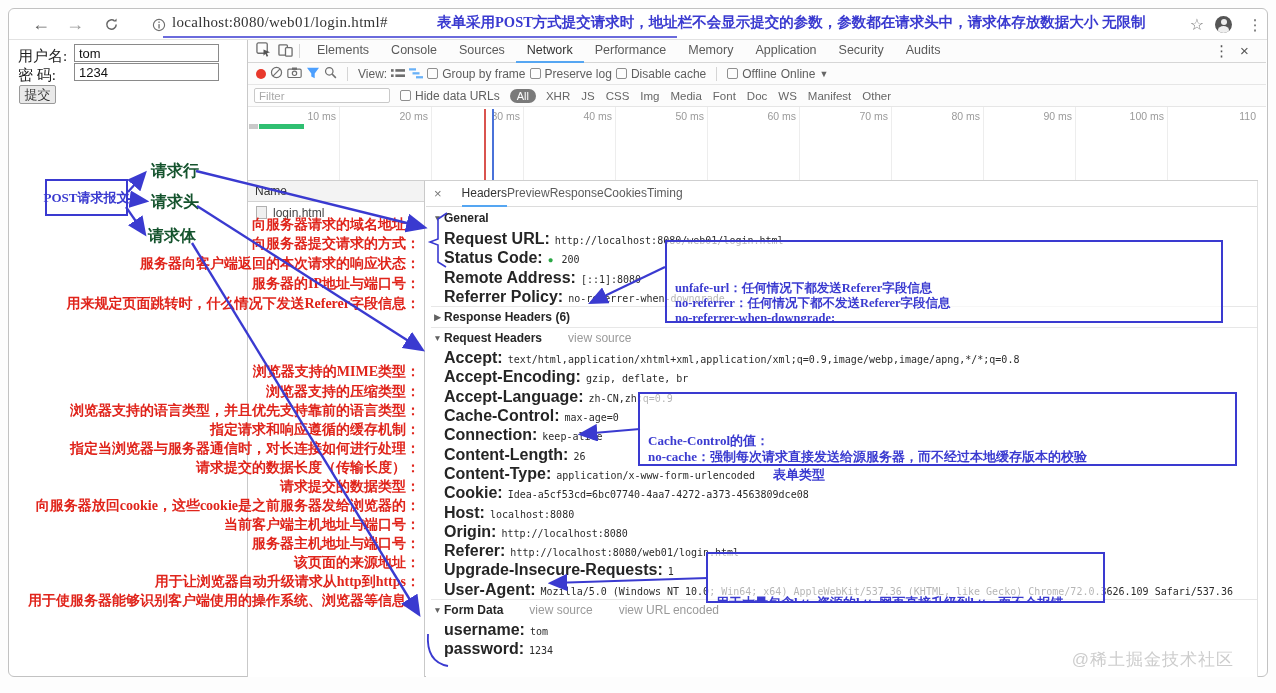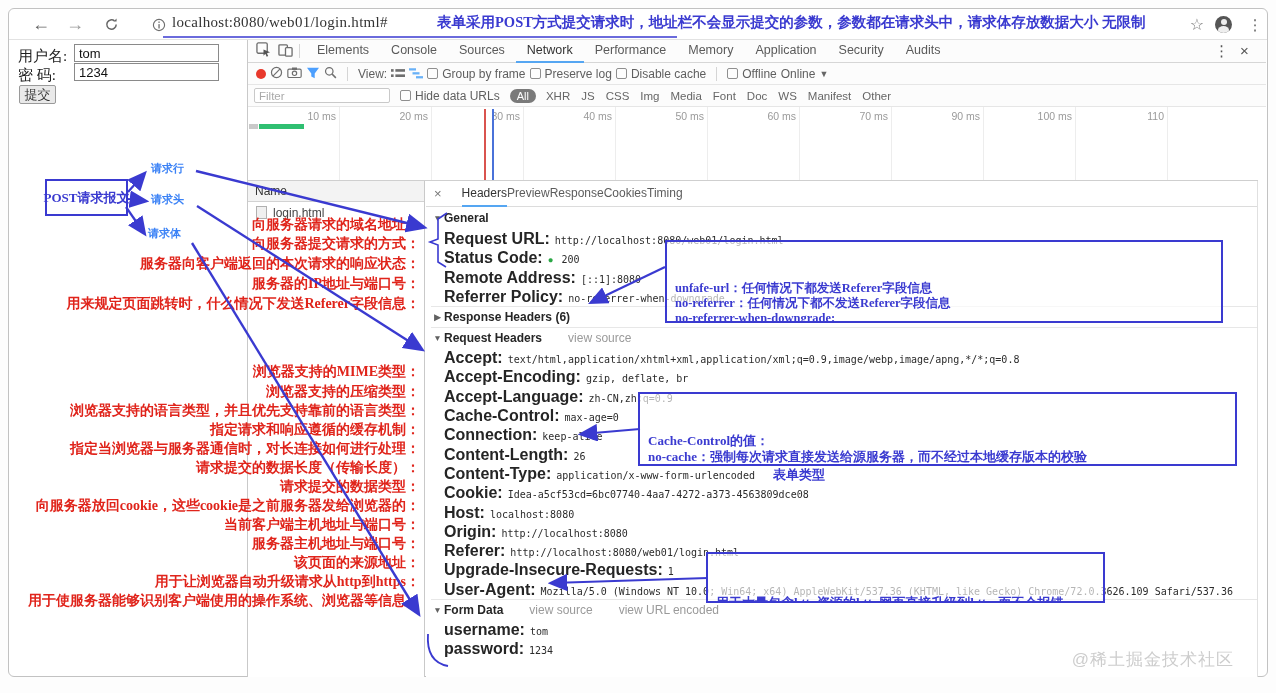--- a/index.html
+++ b/index.html
@@ -97,21 +97,21 @@
   .inline-note { color:#3a3ad0; font-family:"Liberation Serif",serif; font-weight:bold; font-size:13px; margin-left:18px; }
   .inline-note:empty { display:none; }
   .scroll-line { position:absolute; left:1257px; top:181px; height:496px; width:0; border-left:1px solid #e0e0e0; }
 
   
   .red-note { position:absolute; right:856px; white-space:nowrap; color:#e0241b; font-weight:bold;
               font-size:14px; font-family:"Liberation Serif",serif; height:19px; line-height:19px; }
   .post-box { position:absolute; left:45px; top:179px; width:83px; height:37px; border:2px solid #3a3ad0;
               display:flex; align-items:center; justify-content:center; color:#3a3ad0;
               font-family:"Liberation Serif",serif; font-weight:bold; font-size:13px; white-space:nowrap; }
-  .post-part { position:absolute; color:#3b82f6; font-family:"Liberation Serif",serif; font-weight:bold; font-size:11px; }
+  .post-part { position:absolute; color:#14532d; font-family:"Liberation Serif",serif; font-weight:bold; font-size:16px; }
   .blue-box { position:absolute; border:2px solid #3a3ad0; color:#3a3ad0; background:rgba(255,255,255,.65);
               font-family:"Liberation Serif",serif; font-weight:bold; padding:3px 8px; white-space:pre; overflow:hidden; }
   .blue-box div { line-height:15.2px; font-size:12.5px; }
   .box-cache div { line-height:16.2px; font-size:13px; }
   .box-upgrade div { line-height:19px; font-size:13px; }
   .watermark { position:absolute; right:42px; top:648px; color:#cdcdcd; font-size:17px; letter-spacing:1px; }
   .arrows { position:absolute; left:0; top:0; pointer-events:none; }
 </style>
 </head>
 <body>
@@ -267,20 +267,21 @@
 
 <div class="overview">
 
 <div class="ov-cell">10 ms</div>
     <div class="ov-cell">20 ms</div>
     <div class="ov-cell">30 ms</div>
     <div class="ov-cell">40 ms</div>
     <div class="ov-cell">50 ms</div>
     <div class="ov-cell">60 ms</div>
     <div class="ov-cell">70 ms</div>
+    <div class="ov-cell">80 ms</div>
     <div class="ov-cell">90 ms</div>
     <div class="ov-cell">100 ms</div>
     <div class="ov-cell">110</div>
   </div>
 <div class="ov-bar-gray"></div>
 <div class="ov-bar-green"></div>
 <div class="ov-line-red"></div>
 <div class="ov-line-blue"></div>
 
 <div class="name-col">

